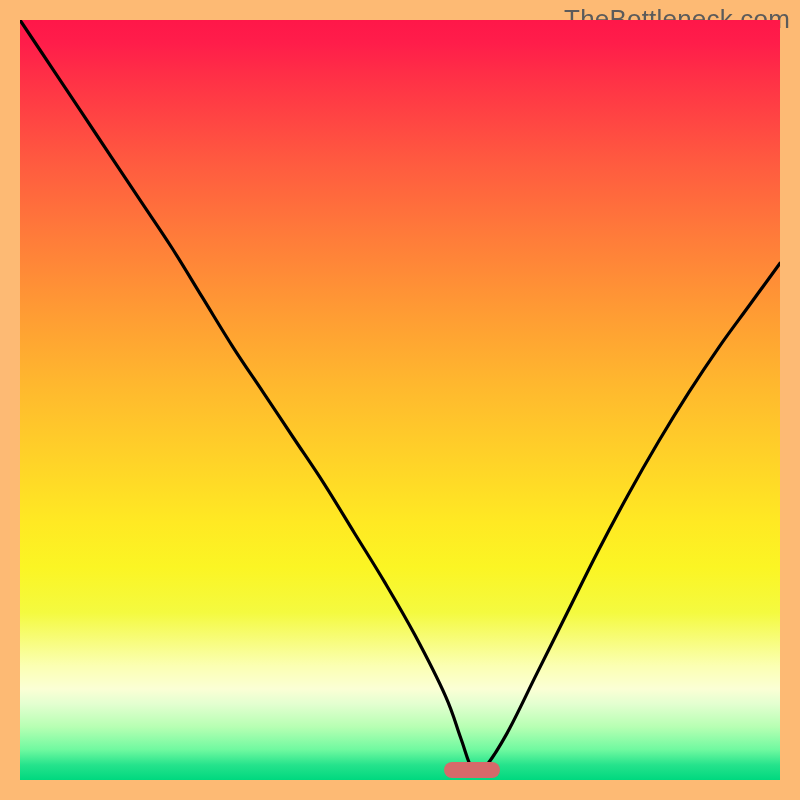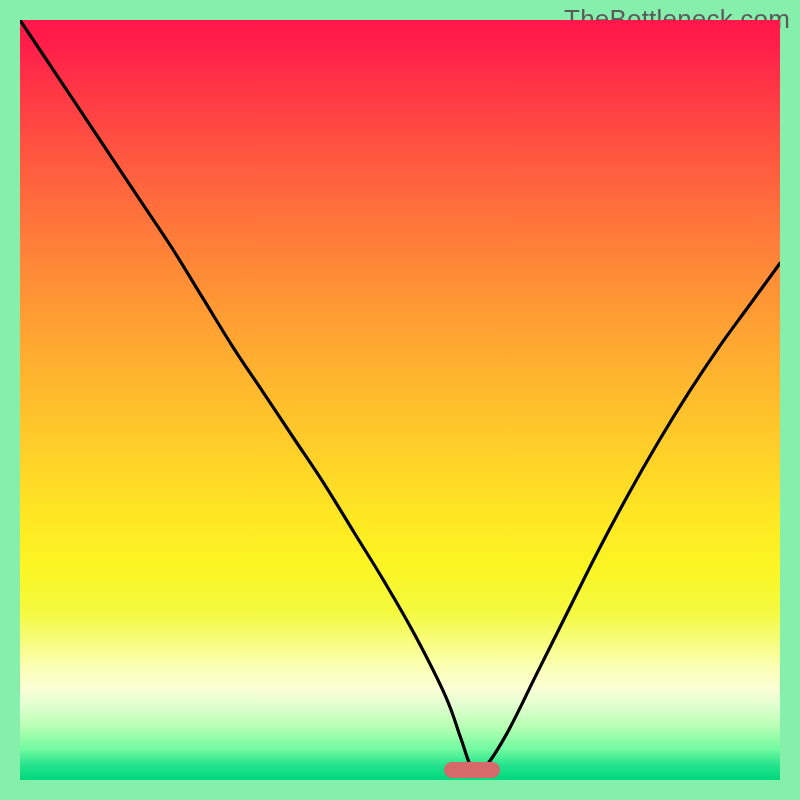--- a/index.html
+++ b/index.html
@@ -7,21 +7,21 @@
     padding: 0;
     width: 800px;
     height: 800px;
     background: #000;
     font-family: Arial, Helvetica, sans-serif;
   }
   .wrap {
     position: relative;
     width: 800px;
     height: 800px;
-    background: #86efac;
+    background: #fdba74;
   }
   .plot-area {
     position: absolute;
     left: 20px;
     top: 20px;
     width: 760px;
     height: 760px;
     overflow: hidden;
   }
   .gradient-bg {

